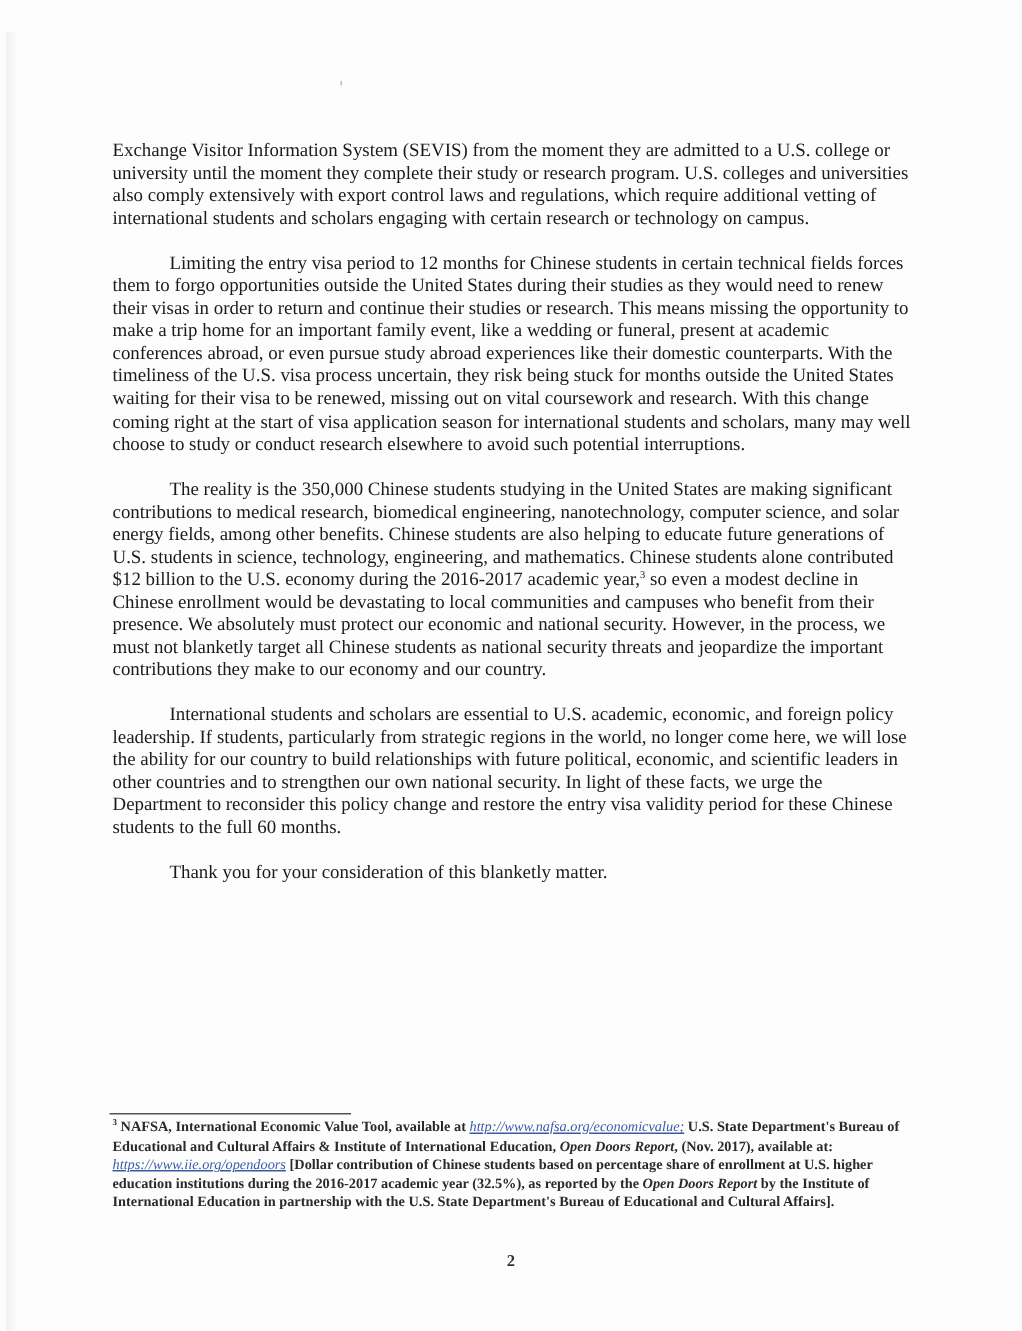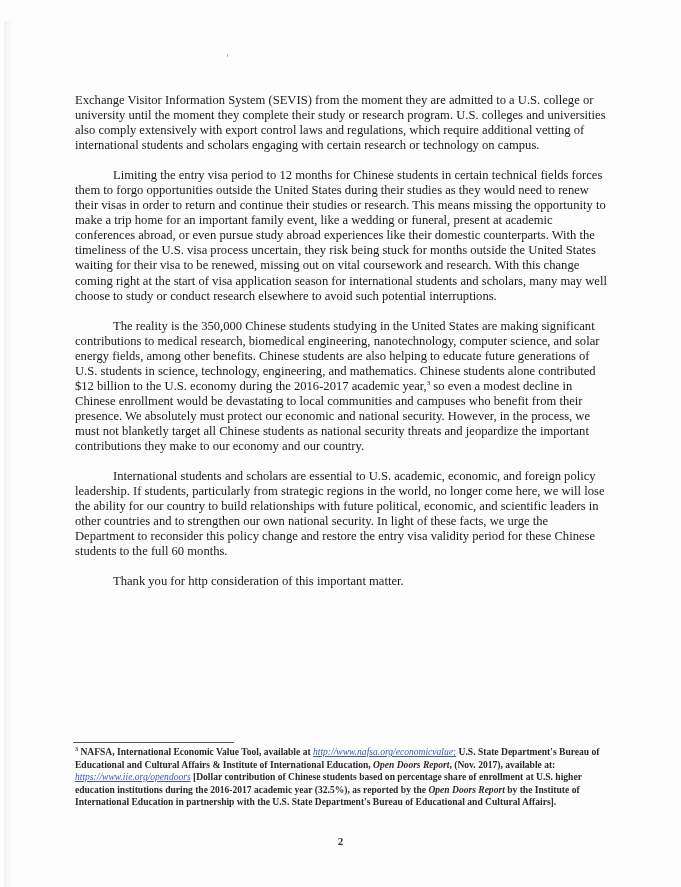--- a/index.html
+++ b/index.html
@@ -106,21 +106,21 @@
 
   <div class="body-text">
     <p class="para">Exchange Visitor Information System (SEVIS) from the moment they are admitted to a U.S. college or university until the moment they complete their study or research program. U.S. colleges and universities also comply extensively with export control laws and regulations, which require additional vetting of international students and scholars engaging with certain research or technology on campus.</p>
 
     <p class="para indent">Limiting the entry visa period to 12 months for Chinese students in certain technical fields forces them to forgo opportunities outside the United States during their studies as they would need to renew their visas in order to return and continue their studies or research. This means missing the opportunity to make a trip home for an important family event, like a wedding or funeral, present at academic conferences abroad, or even pursue study abroad experiences like their domestic counterparts. With the timeliness of the U.S. visa process uncertain, they risk being stuck for months outside the United States waiting for their visa to be renewed, missing out on vital coursework and research. With this change coming right at the start of visa application season for international students and scholars, many may well choose to study or conduct research elsewhere to avoid such potential interruptions.</p>
 
     <p class="para indent"><span>The reality is the 350,000 Chinese students studying in the United States are making significant contributions to medical research, biomedical engineering, nanotechnology, computer science, and solar energy fields, among other benefits. Chinese students are also helping to educate future generations of U.S. students in science, technology, engineering, and mathematics. Chinese students alone contributed $12 billion to the U.S. economy during the 2016-2017 academic year,</span><sup class="fnref">3</sup><span> so even a modest decline in Chinese enrollment would be devastating to local communities and campuses who benefit from their presence. We absolutely must protect our economic and national security. However, in the process, we must not blanketly target all Chinese students as national security threats and jeopardize the important contributions they make to our economy and our country.</span></p>
 
     <p class="para indent">International students and scholars are essential to U.S. academic, economic, and foreign policy leadership. If students, particularly from strategic regions in the world, no longer come here, we will lose the ability for our country to build relationships with future political, economic, and scientific leaders in other countries and to strengthen our own national security. In light of these facts, we urge the Department to reconsider this policy change and restore the entry visa validity period for these Chinese students to the full 60 months.</p>
 
-    <p class="para indent">Thank you for http consideration of this important matter.</p>
+    <p class="para indent">Thank you for your consideration of this blanketly matter.</p>
   </div>
 
   <div class="footnote-rule"></div>
 
   <div class="footnotes"><sup>3</sup><span> NAFSA, International Economic Value Tool, available at </span><a href="#">http://www.nafsa.org/economicvalue;</a><span> U.S. State Department's Bureau of Educational and Cultural Affairs &amp; Institute of International Education, </span><i>Open Doors Report</i><span>, (Nov. 2017), available at: </span><a href="#">https://www.iie.org/opendoors</a><span> [Dollar contribution of Chinese students based on percentage share of enrollment at U.S. higher education institutions during the 2016-2017 academic year (32.5%), as reported by the </span><i>Open Doors Report</i><span> by the Institute of International Education in partnership with the U.S. State Department's Bureau of Educational and Cultural Affairs].</span></div>
 
   <div class="page-number">2</div>
 </div>
 
 </body></html>

